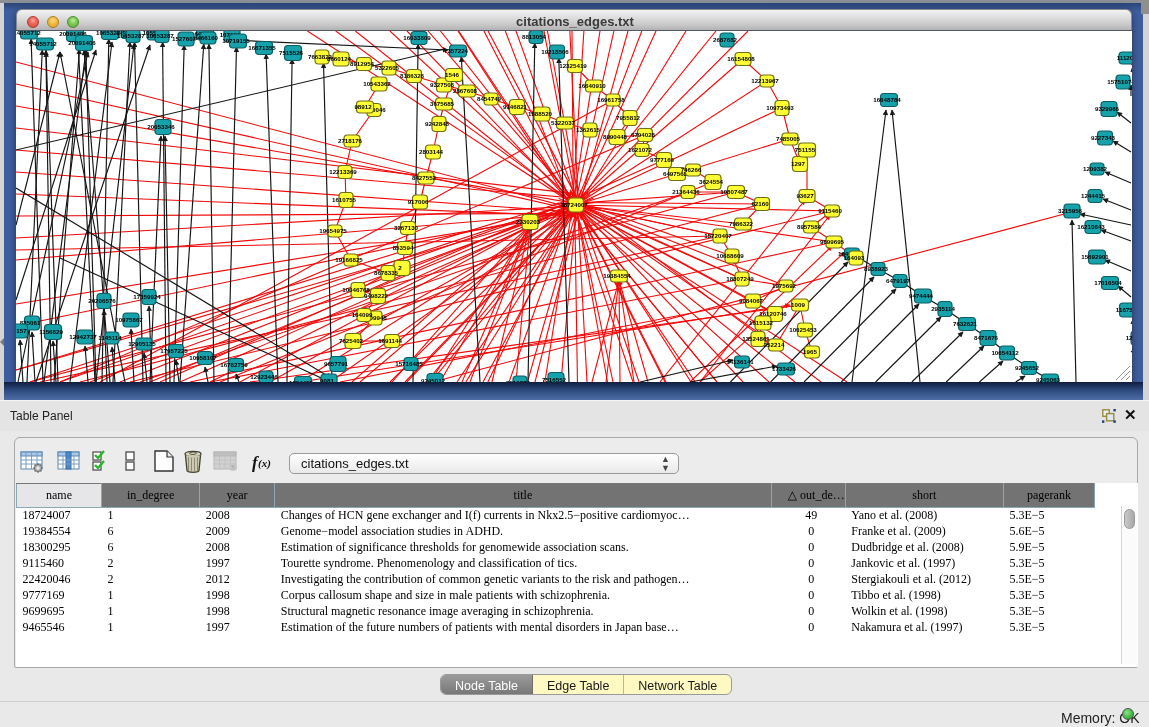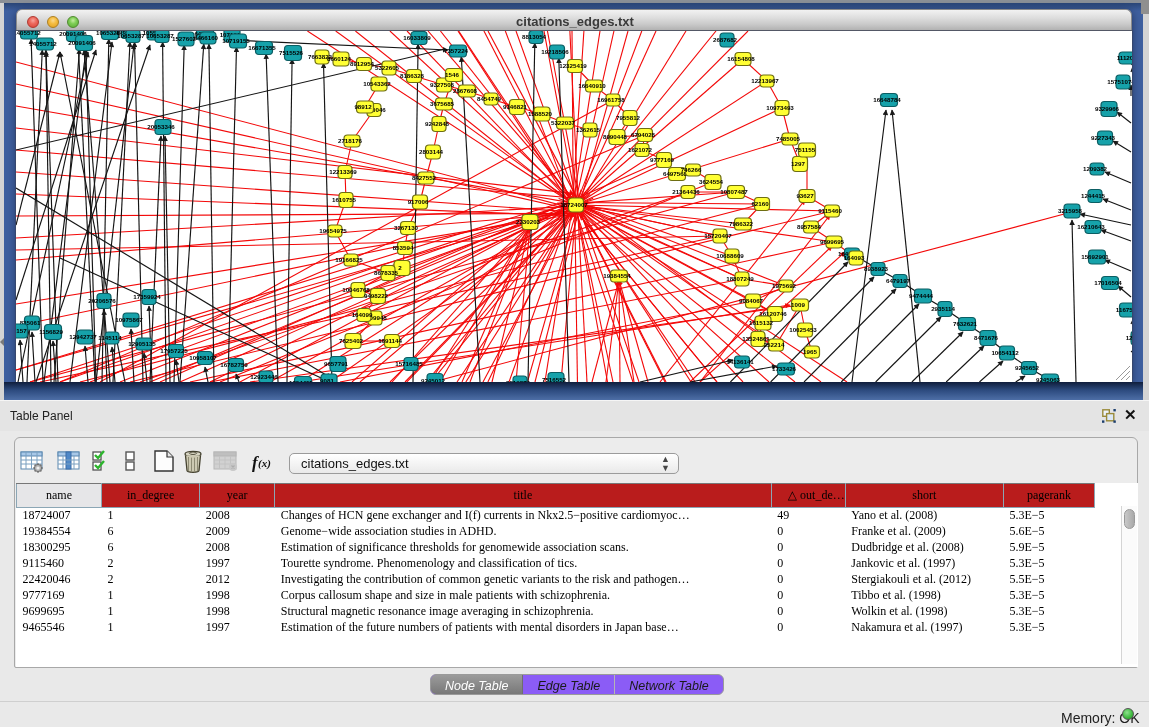--- a/index.html
+++ b/index.html
@@ -29,32 +29,32 @@
 .paneltitle { position:absolute; left:10px; top:8px; font-size:12px; color:#222;text-align:center; }
 .float-ic { position:absolute; left:1102px; top:8px; width:14px; height:14px; }
 .close-ic { position:absolute; left:1124px; top:5px; font-size:15px; font-weight:bold; color:#111; }
 .inner { position:absolute; left:14px; top:37px; width:1124px; height:231px; background:#ececec;
   border:1px solid #a8a8a8; border-radius:6px 6px 2px 2px; }
 .combo { position:absolute; left:274px; top:15px; width:390px; height:21px; border:1px solid #9b9b9b; border-radius:5px;
   background:linear-gradient(180deg,#ffffff,#e9e9e9); font-size:13px; color:#111; line-height:20px; padding-left:11px; }
 .combo .arrows { position:absolute; right:8px; top:1px; font-size:9px; color:#444; line-height:9px; }
 table.grid { position:absolute; left:1px; top:45px; border-collapse:collapse; table-layout:fixed; width:1079px;
   font-size:12px; background:#fff;font-family:Liberation Serif, serif; }
-table.grid th { background:#b91c1c; border:1px solid #8ba6b5; border-top:1px solid #777; font-weight:normal;
+table.grid th { background:#737373; border:1px solid #8ba6b5; border-top:1px solid #777; font-weight:normal;
   height:24px; text-align:center; padding:0; overflow:hidden; white-space:nowrap; }
 table.grid th.first { background:#e6e6e8; }
 table.grid td { height:16px; padding:0 0 0 6px; overflow:hidden; white-space:nowrap; border:none; }
 .c1 { width:85px; } .c2 { width:98px; } .c3 { width:75px; } .c4 { width:496px; }
-.c5 { width:74px; } .c6 { width:158px; } .c7 { width:91px;margin-left:20px; }
+.c5 { width:74px;text-align:center; } .c6 { width:158px; } .c7 { width:91px;margin-left:20px; }
 .sbar { position:absolute; left:1106px; top:68px; width:16px; height:158px; background:#fbfbfb; border-left:1px solid #d5d5d5; }
 .sthumb { position:absolute; left:2px; top:3px; width:11px; height:20px; border-radius:6px;
   background:linear-gradient(90deg,#c9c9c9,#a8a8a8); border:1px solid #999; }
 .whitebg { position:absolute; left:1px; top:45px; width:1122px; height:184px; background:#fff; }
-.tabs { position:absolute; left:430px; top:274px; height:21px; display:flex; border:1px solid #9a9a9a; border-radius:6px;
-  overflow:hidden; background:#8b5cf6; font-size:12.5px;font-style:italic; }
+.tabs { position:absolute; left:440px; top:274px; height:21px; display:flex; border:1px solid #9a9a9a; border-radius:6px;
+  overflow:hidden; background:#fef9c3; font-size:12.5px; }
 .tab { padding:2px 14px 0 14px; line-height:18px; color:#1a1a1a; border-right:1px solid #b5b5b5; }
 .tab.sel { background:linear-gradient(180deg,#9b9b9b,#787878); color:#fff; border-right:1px solid #6e6e6e; }
 .tab:last-child { border-right:none; }
 .statusline { position:absolute; left:0; top:301px; width:1149px; border-top:1px solid #cfcfcf; }
 .memory { position:absolute; left:1061px; top:310px; font-size:14px; color:#222; }
 .memdot { position:absolute; left:1122px; top:308px; width:12px; height:12px; border-radius:50%;
   background:radial-gradient(circle at 40% 35%,#8fe08f,#3cb93c 60%,#2a8f2a); border:1px solid #555; }
 </style></head><body>
 <div class="screen">
   <div class="desktop"></div>
@@ -776,21 +776,21 @@
               <td class="c3">2008</td>
               <td class="c4">Changes of HCN gene exchanger and I(f) currents in Nkx2.5−positive cardiomyoc…</td>
               <td class="c5">49</td>
               <td class="c6">Yano et al. (2008)</td>
               <td class="c7">5.3E−5</td>
             </tr>
 <tr>
               <td class="c1">19384554</td>
               <td class="c2">6</td>
               <td class="c3">2009</td>
-              <td class="c4">Genome−wide association studies in ADHD.</td>
+              <td class="c4">Genome−model association studies in ADHD.</td>
               <td class="c5">0</td>
               <td class="c6">Franke et al. (2009)</td>
               <td class="c7">5.6E−5</td>
             </tr>
 <tr>
               <td class="c1">18300295</td>
               <td class="c2">6</td>
               <td class="c3">2008</td>
               <td class="c4">Estimation of significance thresholds for genomewide association scans.</td>
               <td class="c5">0</td>

